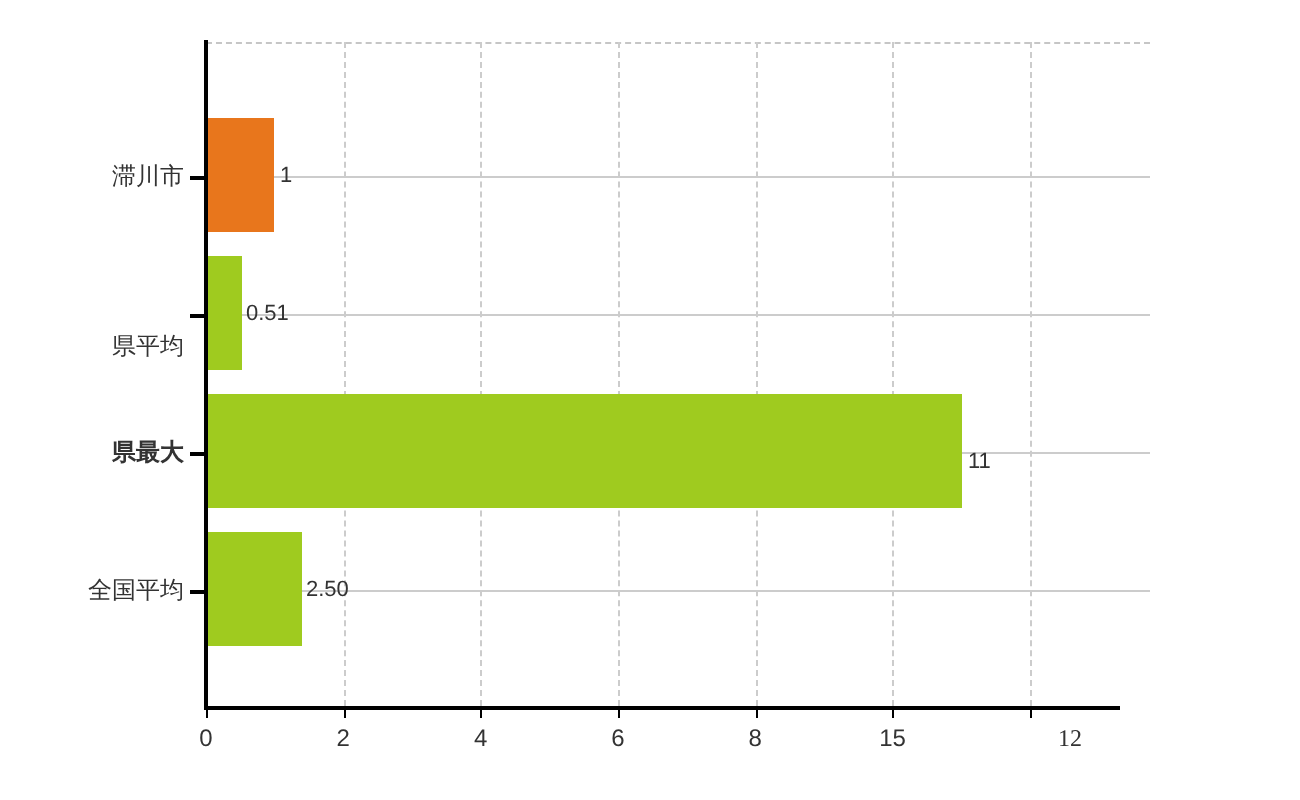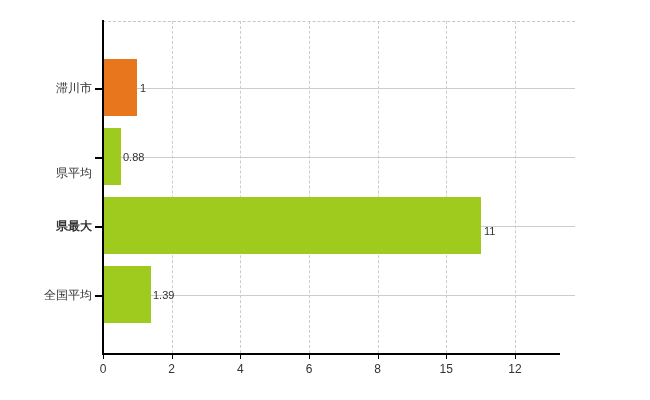--- a/index.html
+++ b/index.html
@@ -156,23 +156,23 @@
     <div class="hgrid" style="top:136px;"></div>
     <div class="hgrid" style="top:205px;"></div>
     <div class="hgrid" style="top:274px;"></div>
 
     <div class="bar orange" style="left:0px; top:38px;  width:34.3px;"></div>
     <div class="bar green" style="left:0px; top:107px; width:17.5px;"></div>
     <div class="bar green" style="left:0px; top:176px; width:377.5px;"></div>
     <div class="bar green" style="left:0px; top:245px; width:47.7px;"></div>
 
     <div class="value-label" style="left:37px;  top:61px;">1</div>
-    <div class="value-label" style="left:20px;  top:130px;">0.88</div>
+    <div class="value-label" style="left:20px;  top:130px;">0.51</div>
     <div class="value-label" style="left:381px; top:204px;">11</div>
-    <div class="value-label" style="left:50px;  top:268px;">1.39</div>
+    <div class="value-label" style="left:50px;  top:268px;">2.50</div>
   </div>
 
   <div class="y-axis"></div>
   <div class="x-axis"></div>
 
   <div class="ytick" style="top:88px;"></div>
   <div class="ytick" style="top:157px;"></div>
   <div class="ytick" style="top:226px;"></div>
   <div class="ytick" style="top:295px;"></div>
 
@@ -190,15 +190,15 @@
   <div class="xtick" style="left:377.6px;"></div>
   <div class="xtick" style="left:446.3px;"></div>
   <div class="xtick" style="left:515px;"></div>
 
   <div class="xtick-label" style="left:103px;">0</div>
   <div class="xtick-label" style="left:171.6px;">2</div>
   <div class="xtick-label" style="left:240.3px;">4</div>
   <div class="xtick-label" style="left:309px;">6</div>
   <div class="xtick-label" style="left:377.6px;">8</div>
   <div class="xtick-label" style="left:446.3px;">15</div>
-  <div class="xtick-label" style="left:515px;">12</div>
+  <div class="xtick-label" style="left:535px;font-family:Liberation Serif, serif;">12</div>
 
 </div>
 
 </body></html>

